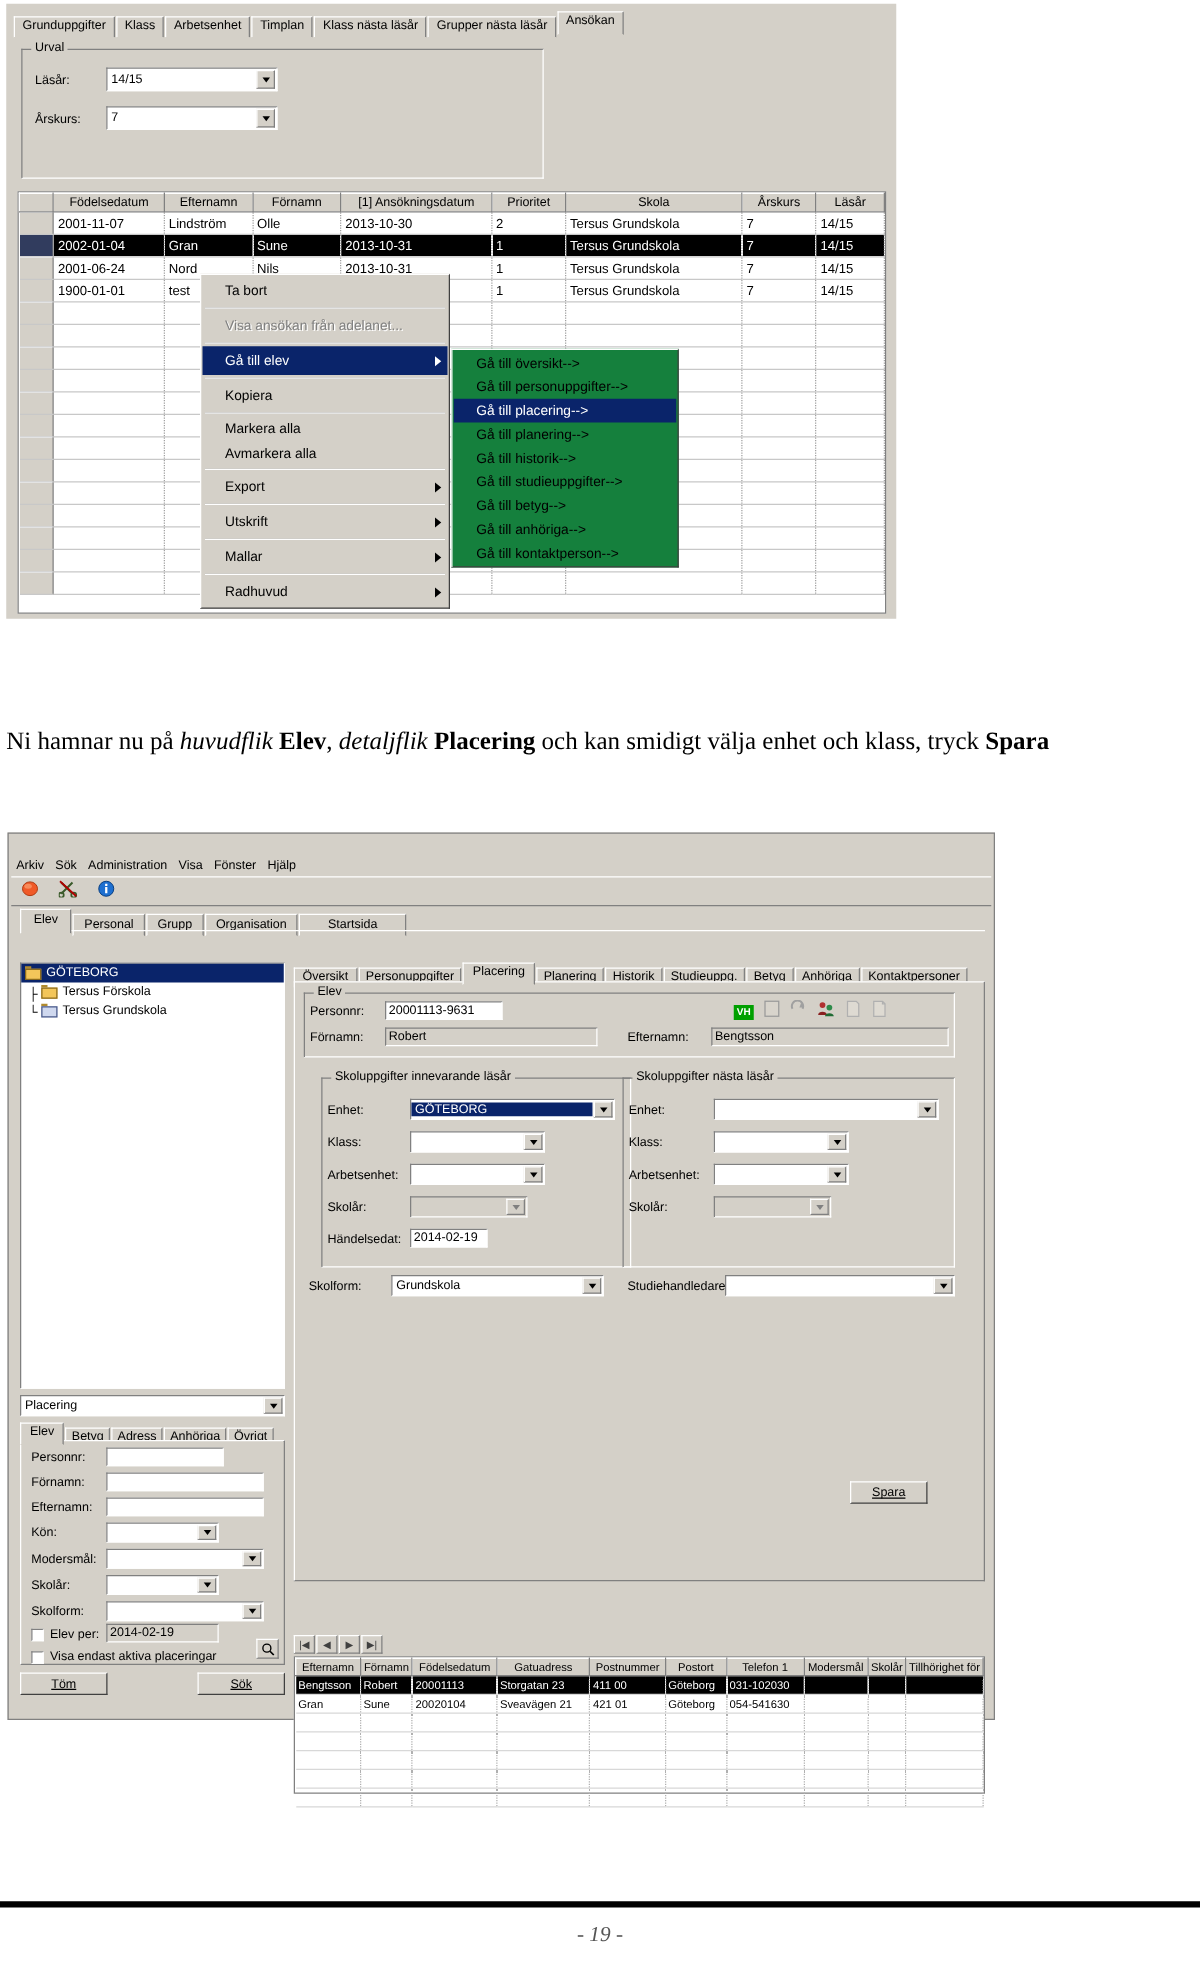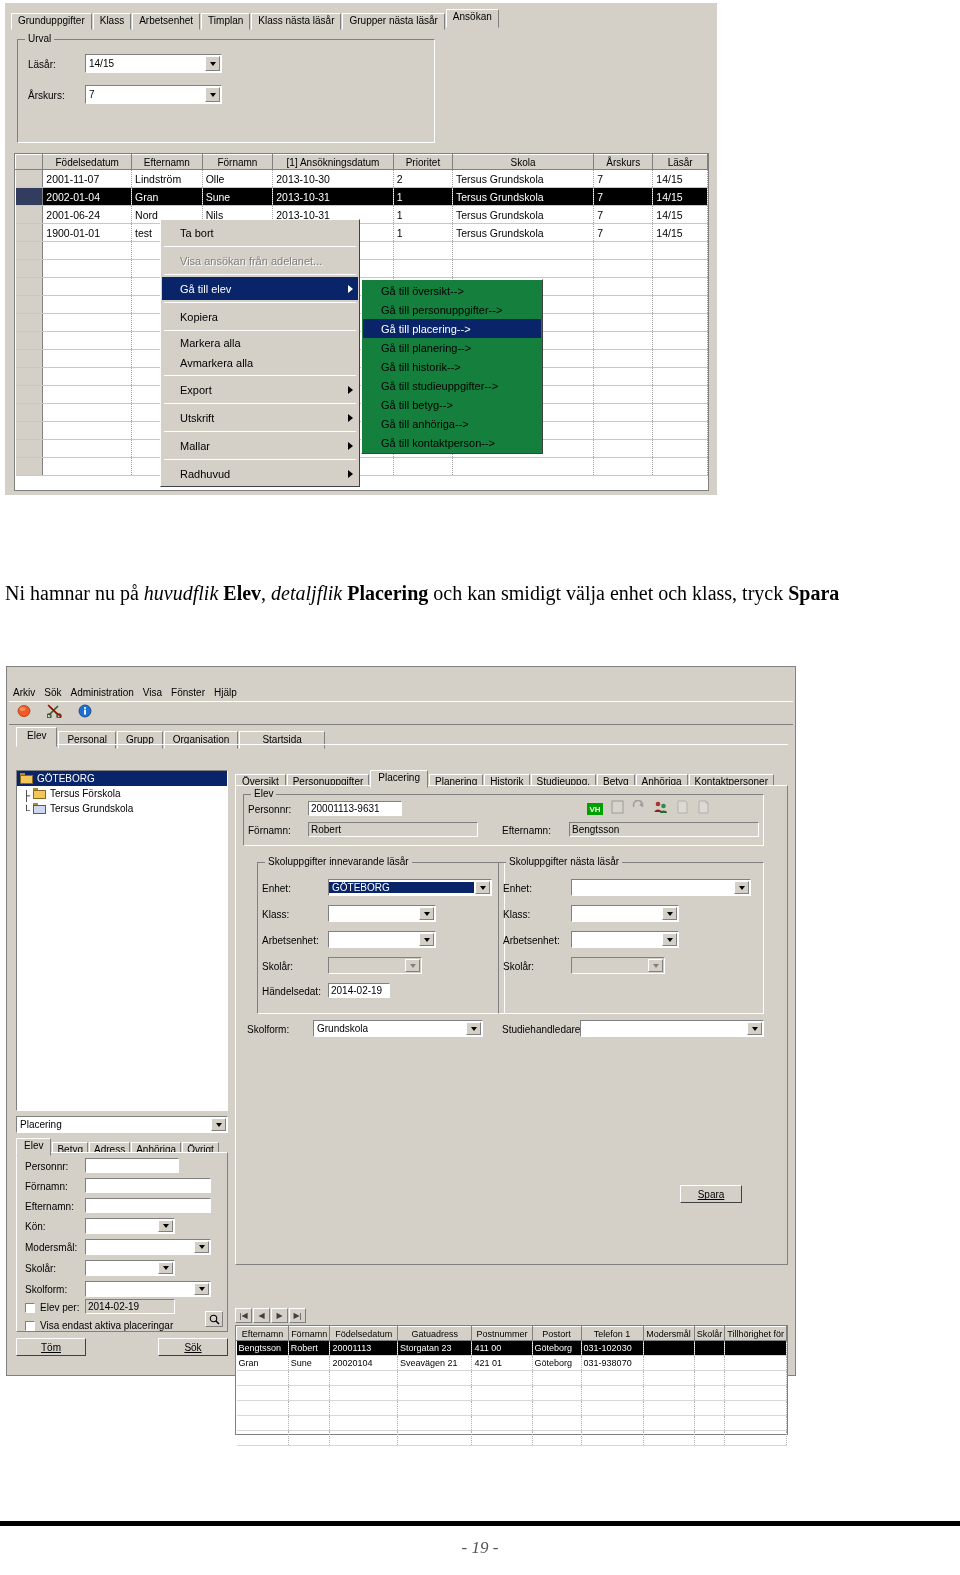--- a/index.html
+++ b/index.html
@@ -873,21 +873,21 @@
               <td>&nbsp;</td>
               <td>&nbsp;</td>
             </tr>
             <tr>
               <td>Gran</td>
               <td>Sune</td>
               <td>20020104</td>
               <td>Sveavägen 21</td>
               <td>421 01</td>
               <td>Göteborg</td>
-              <td>031-938070</td>
+              <td>054-541630</td>
               <td>&nbsp;</td>
               <td>&nbsp;</td>
               <td>&nbsp;</td>
             </tr>
             <tr>
               <td>&nbsp;</td>
               <td>&nbsp;</td>
               <td>&nbsp;</td>
               <td>&nbsp;</td>
               <td>&nbsp;</td>

